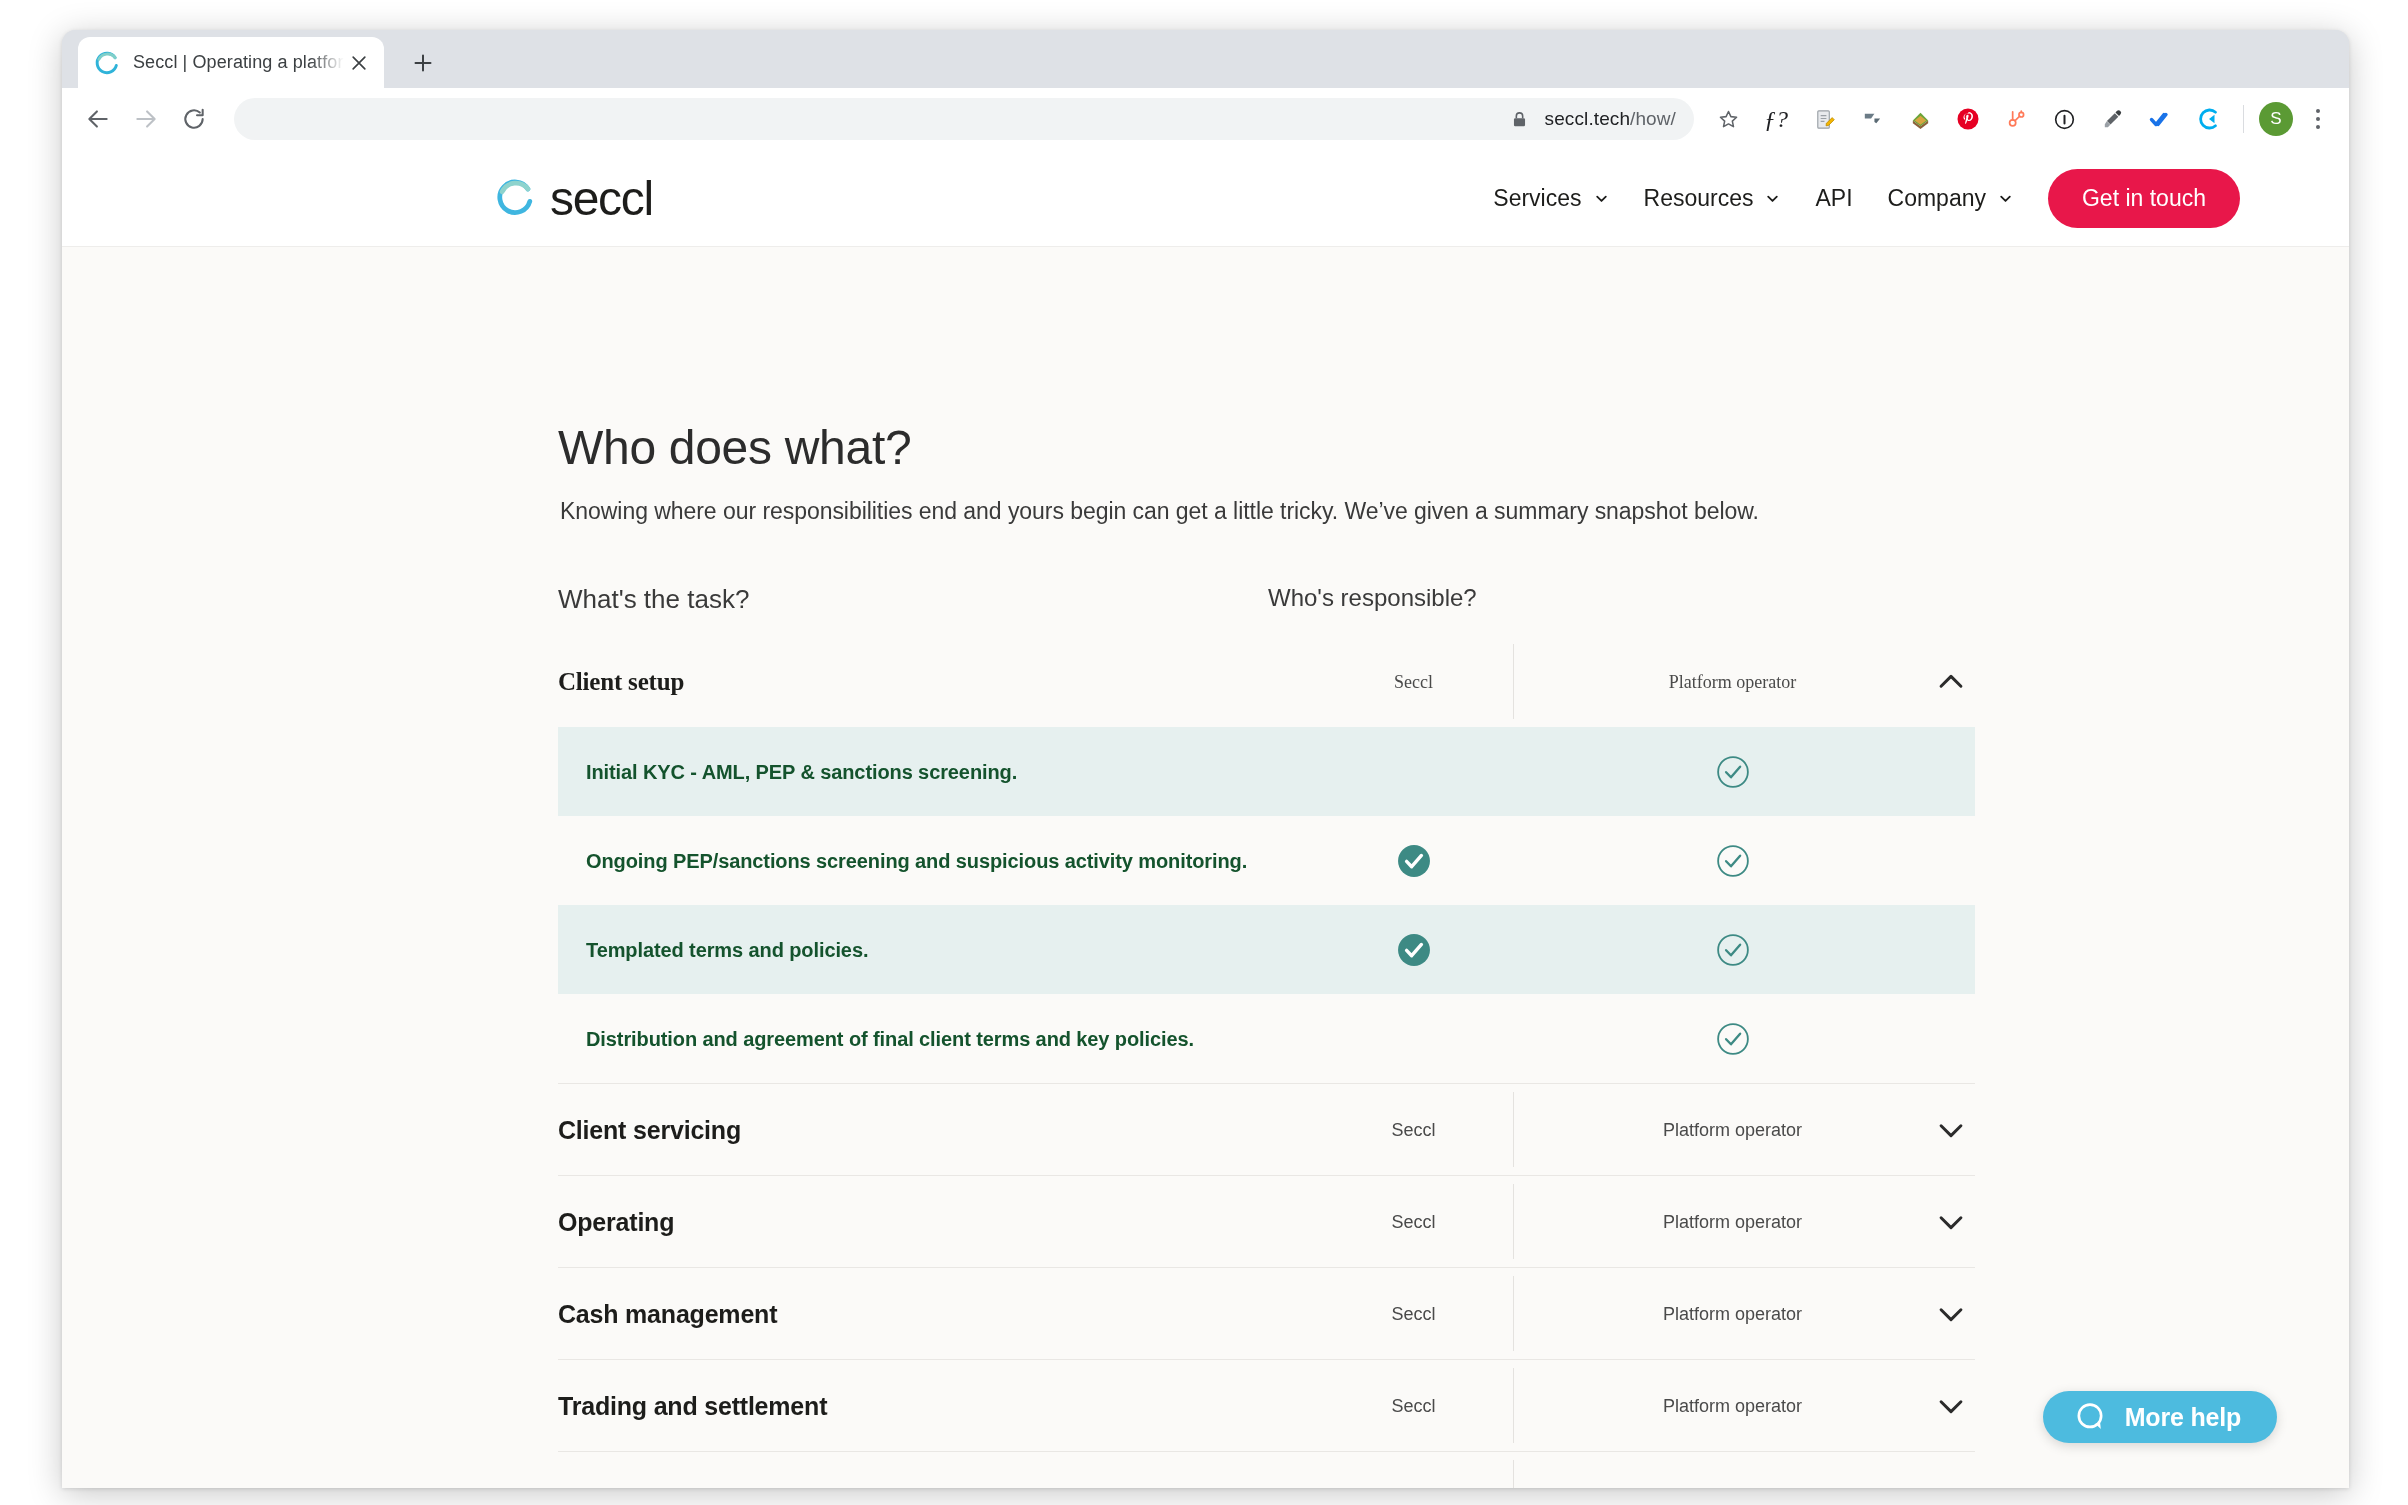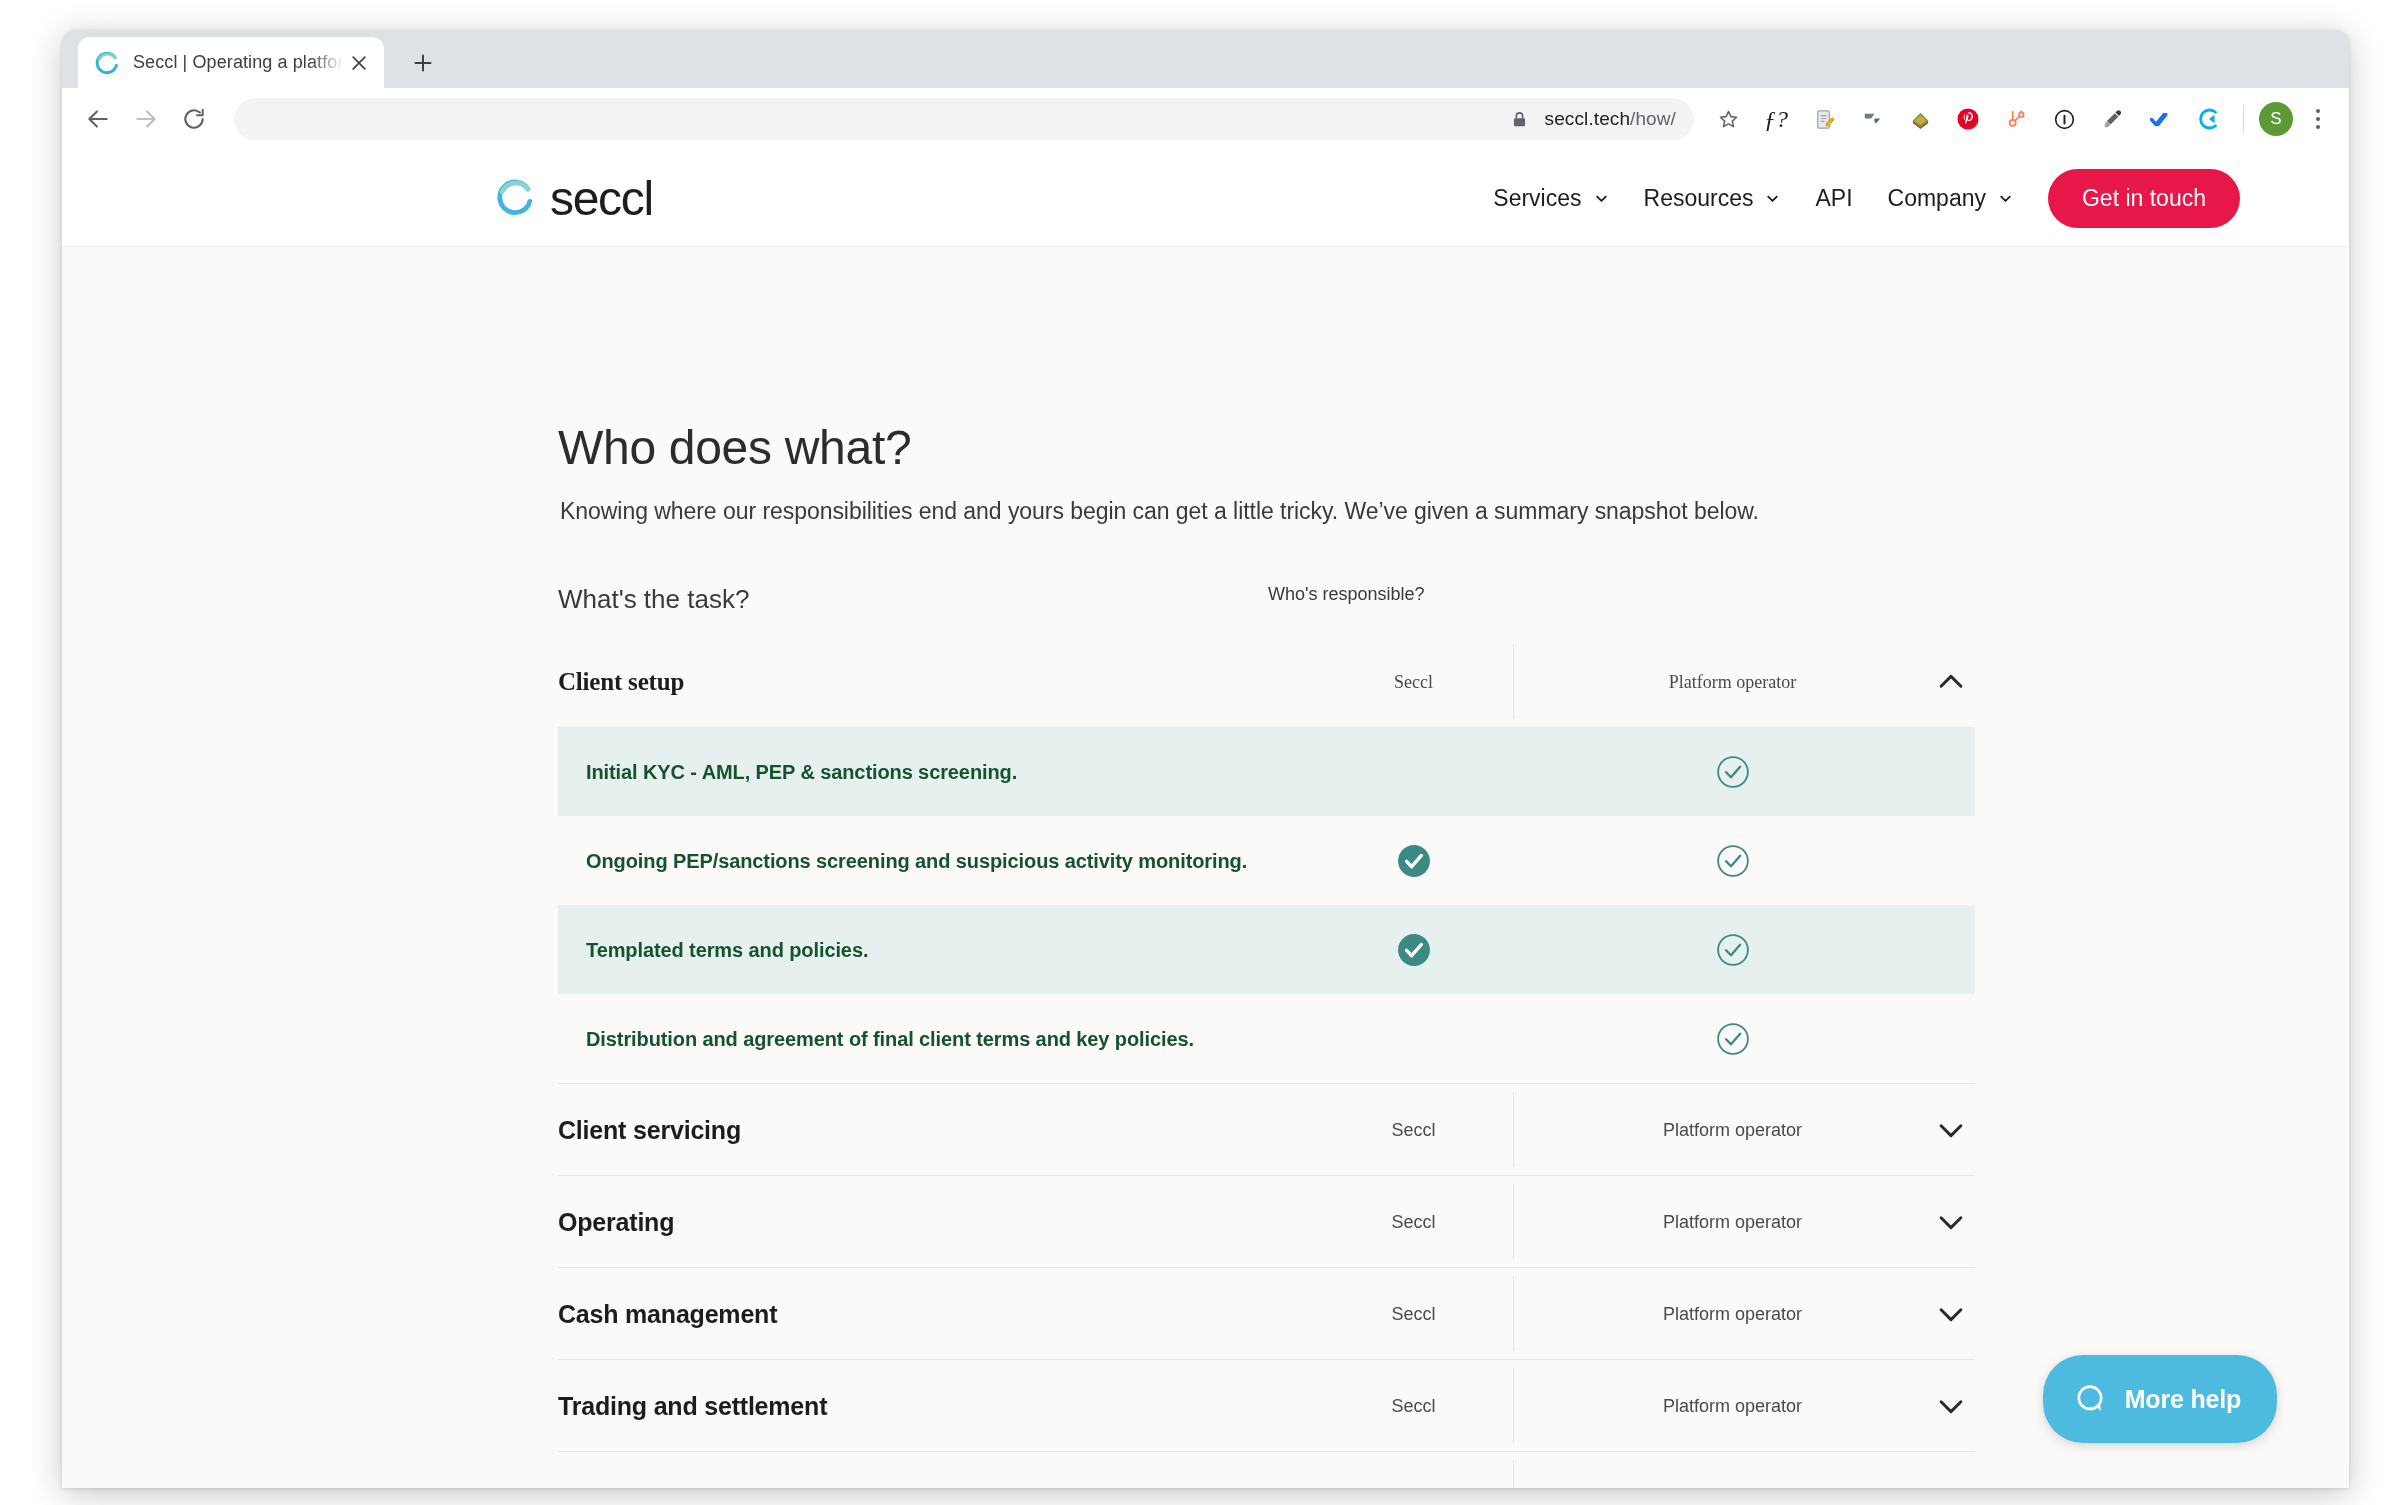--- a/index.html
+++ b/index.html
@@ -244,21 +244,21 @@
   .table-head {
     position: relative;
     height: 52px;
   }
   .th-task {
     position: absolute; left: 0; top: 0;
     font-size: 26px; color: #3a3a3a;
   }
   .th-resp {
     position: absolute; left: 710px; top: 0;
-    font-size: 18px; color: #3a3a3a;
+    font-size: 24px; color: #3a3a3a;
   }
 
   .group { position: relative; }
   .group-header {
     position: relative;
     height: 91px;
     border-top: 1px solid #e9e7e4;
     background: transparent;
   }
   .group:first-of-type .group-header { border-top: none; font-family: Liberation Serif, serif; }
@@ -340,21 +340,21 @@
     transform: translateY(-50%);
     display: flex; justify-content: center; align-items: center;
     height: 40px;
   }
 
   
   .chat-widget {
     position: absolute;
     right: 72px;
     bottom: 45px;
-    height: 88px;
+    height: 52px;
     background: #4dbbdf;
     border-radius: 40px;
     display: flex;
     align-items: center;
     padding: 0 36px 0 30px;
     box-shadow: 0 3px 12px rgba(0,0,0,0.15);
   }
   .chat-widget .bubble { flex: 0 0 auto; margin-right: 18px; display:flex; }
   .chat-widget .txt {
     color: #ffffff;

